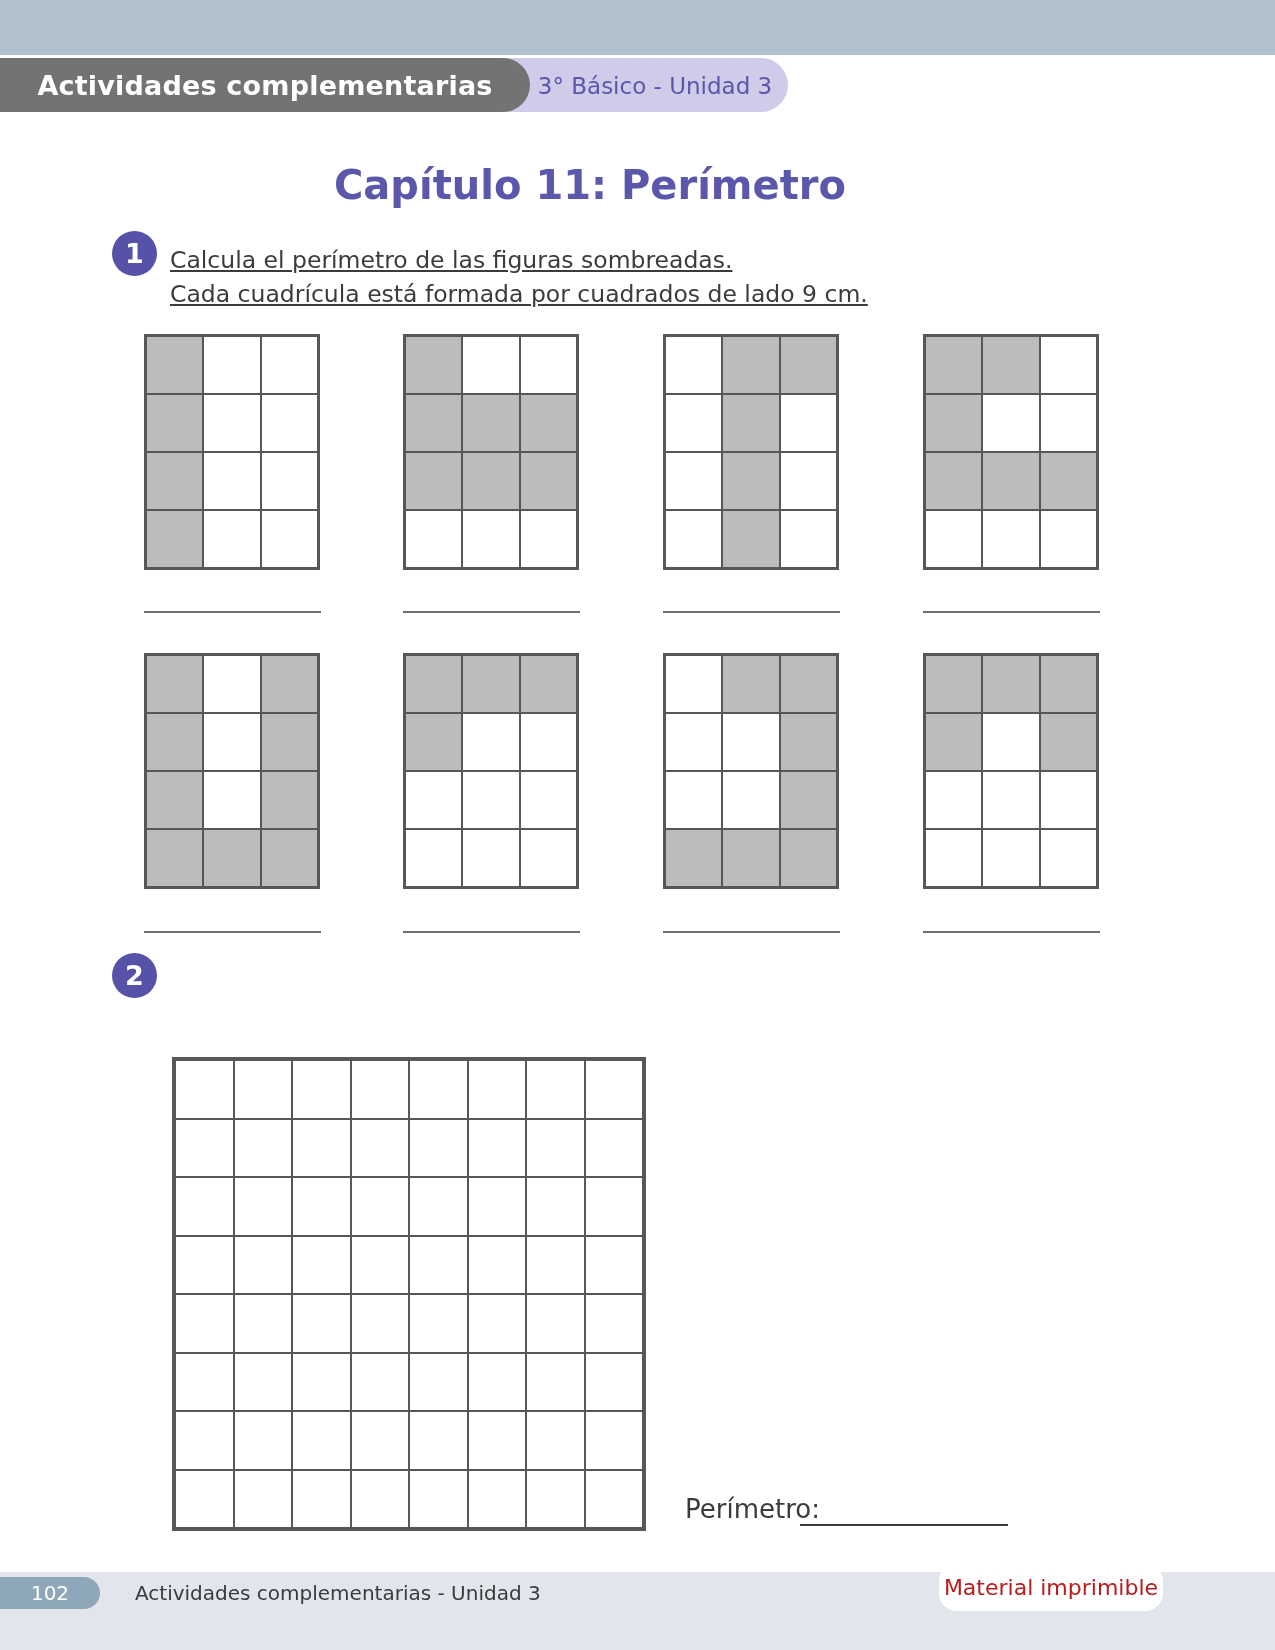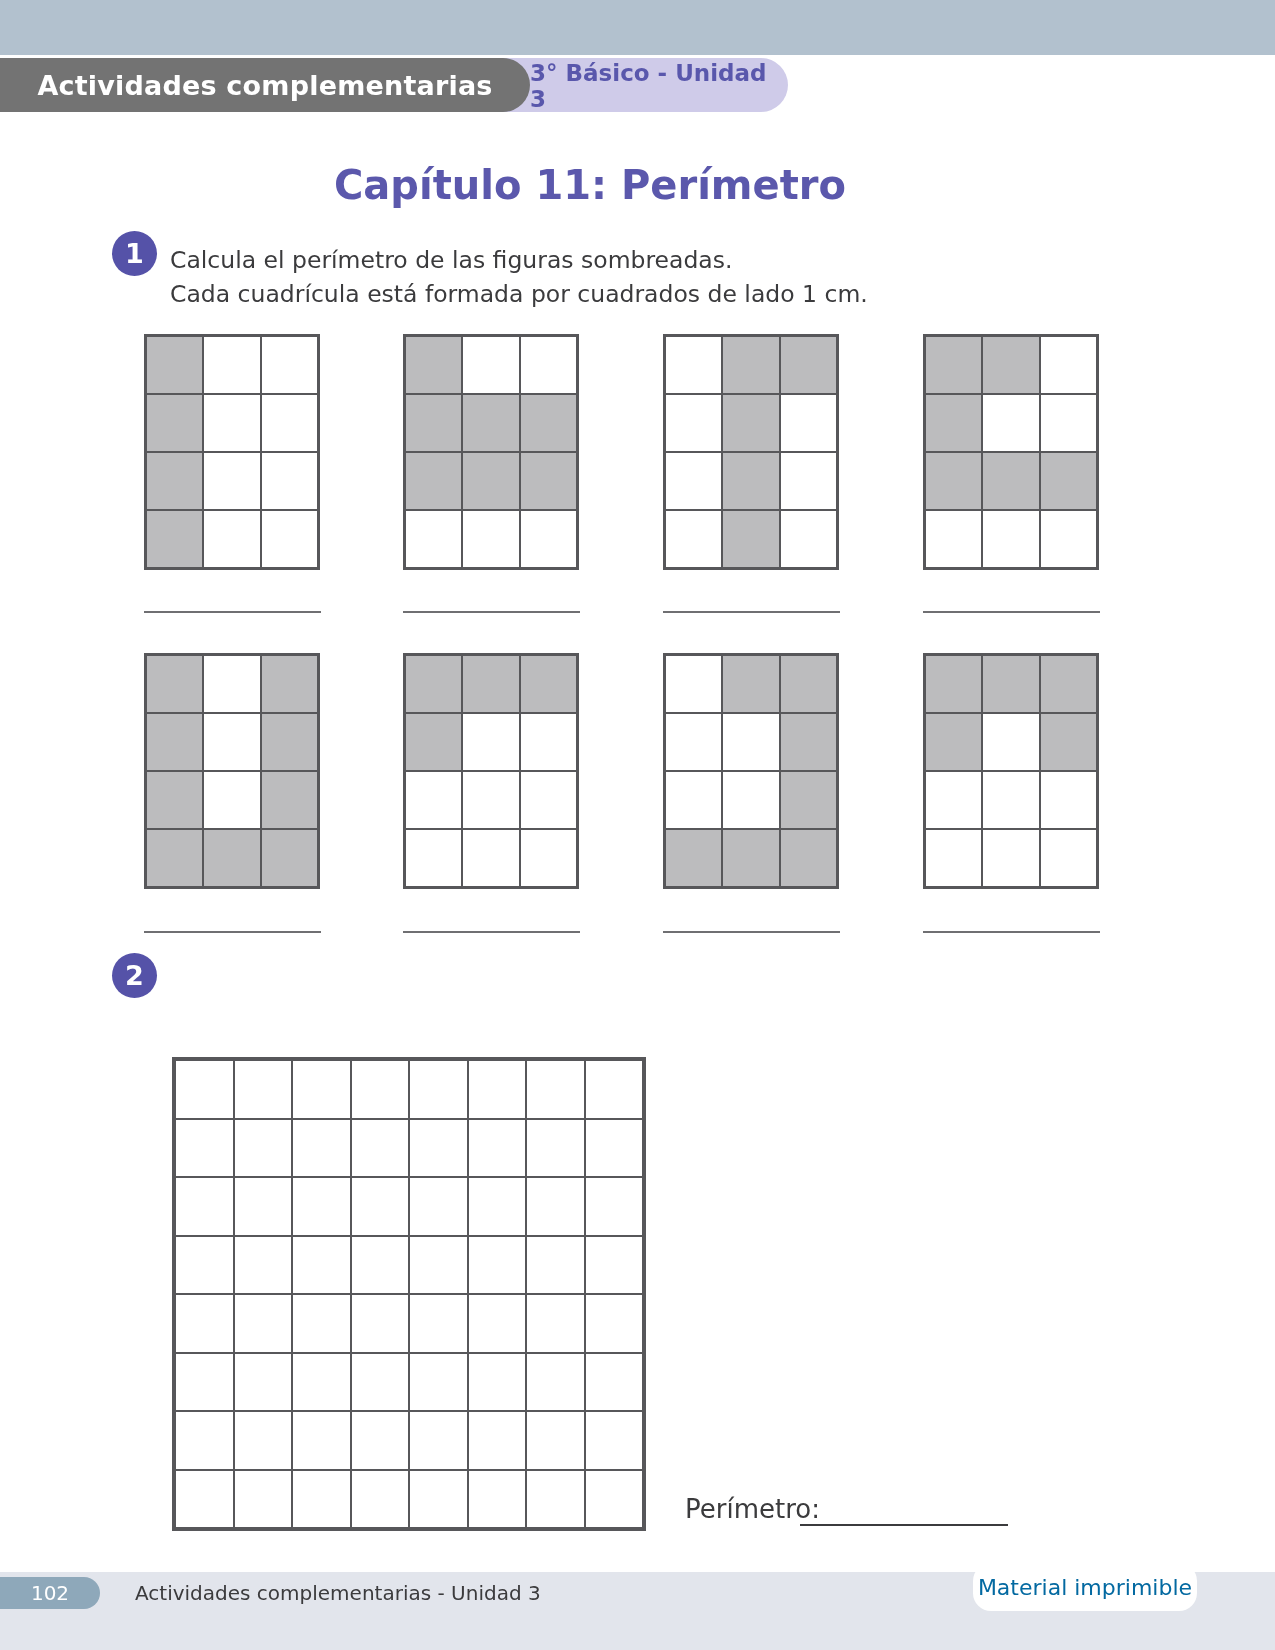--- a/index.html
+++ b/index.html
@@ -12,31 +12,31 @@
 
   
   .topbar{left:0;top:0;width:1275px;height:55px;background:#b2c1ce;}
 
   
   .pill-light{left:0;top:58px;width:788px;height:54px;background:#cfcbe9;border-radius:0 27px 27px 0;}
   .pill-dark{left:0;top:58px;width:530px;height:54px;background:#737373;border-radius:0 27px 27px 0;
     display:flex;align-items:center;justify-content:center;}
   .pill-dark span{color:#ffffff;font-size:27px;font-weight:bold;letter-spacing:.2px;}
   .unit-label{left:530px;top:58px;width:250px;height:55px;display:flex;align-items:center;justify-content:center;
-    color:#5957ac;font-size:23px;font-weight:bold;}
+    color:#5957ac;font-size:23px;font-weight:normal;}
 
   
   .page-title{left:0;top:162px;width:1180px;text-align:center;color:#5b58ac;font-size:40px;font-weight:bold;}
 
   
   .badge{width:45px;height:45px;border-radius:50%;background:#5552a8;color:#fff;
     display:flex;align-items:center;justify-content:center;font-size:27px;font-weight:bold;}
   .badge1{left:112px;top:231px;}
   .badge2{left:112px;top:953px;}
-  .instr{color:#3b3b3d;font-size:23.5px;line-height:34px;white-space:nowrap;}
+  .instr{color:#3b3b3d;font-size:23.5px;line-height:34px;white-space:nowrap;text-decoration:underline;}
   .instr1{left:170px;top:243px;}
   .instr2{left:170px;top:964px;}
 
   
   .mini-grid{width:172px;height:232px;border:2.5px solid #57575a;background:#fff;
     display:grid;grid-template-columns:repeat(3,1fr);grid-template-rows:repeat(4,1fr);}
   .cell{border:1px solid #57575a;background:#ffffff;}
   .cell.shaded{background:#bcbcbe;}
   .g-r1{top:334px;} .g-r2{top:653px;}
   .g-c1{left:144px;} .g-c2{left:403px;} .g-c3{left:663px;} .g-c4{left:923px;}
@@ -54,41 +54,41 @@
   .perimetro{left:685px;top:1494px;color:#3b3b3d;font-size:26px;}
   .per-line{left:800px;top:1524px;width:208px;height:0;border-top:2px solid #3b3b3d;}
 
   
   .footer{left:0;top:1572px;width:1275px;height:78px;background:#e2e5ec;}
   .page-pill{left:0;top:1577px;width:100px;height:32px;background:#8ea8ba;border-radius:0 16px 16px 0;
     display:flex;align-items:center;justify-content:center;color:#ffffff;font-size:20px;}
   .footer-text{left:135px;top:1577px;height:32px;display:flex;align-items:center;
     color:#3b3b3d;font-size:20px;white-space:nowrap;}
   .material-card{left:939px;top:1563px;width:224px;height:48px;background:#ffffff;border-radius:18px;
-    display:flex;align-items:center;justify-content:center;color:#0369a1;font-size:22px;margin-left:34px;}
+    display:flex;align-items:center;justify-content:center;color:#b91c1c;font-size:22px;}
 </style>
 </head>
 <body>
 
 <div class="abs topbar"></div>
 
 <div class="abs pill-light"></div>
 <div class="abs pill-dark">
   <span>Actividades complementarias</span>
 </div>
 <div class="abs unit-label">3° Básico - Unidad 3</div>
 
 <div class="abs page-title">Capítulo 11: Perímetro</div>
 
 <div class="abs badge badge1">
   <span>1</span>
 </div>
 <div class="abs instr instr1">
   <div>Calcula el perímetro de las figuras sombreadas.</div>
-  <div>Cada cuadrícula está formada por cuadrados de lado 1 cm.</div>
+  <div>Cada cuadrícula está formada por cuadrados de lado 9 cm.</div>
 </div>
 
 <div class="abs mini-grid g-r1 g-c1">
     <div class="cell shaded"></div>
     <div class="cell"></div>
     <div class="cell"></div>
     <div class="cell shaded"></div>
     <div class="cell"></div>
     <div class="cell"></div>
     <div class="cell shaded"></div>

